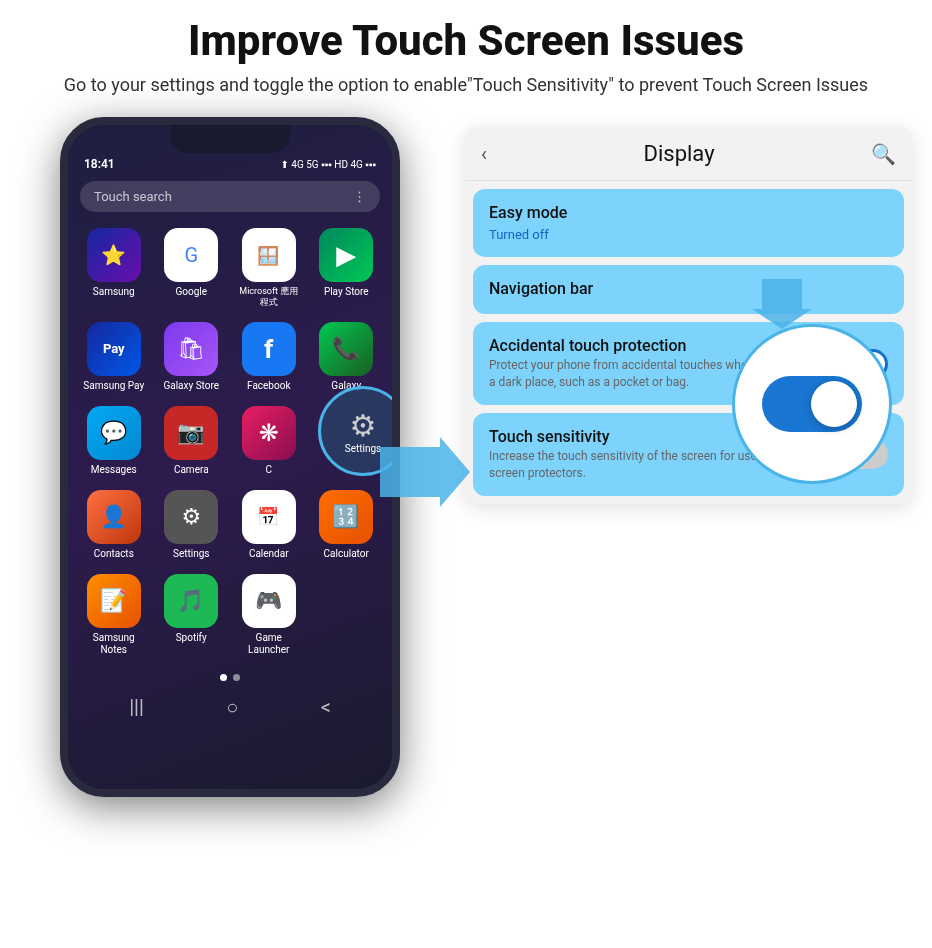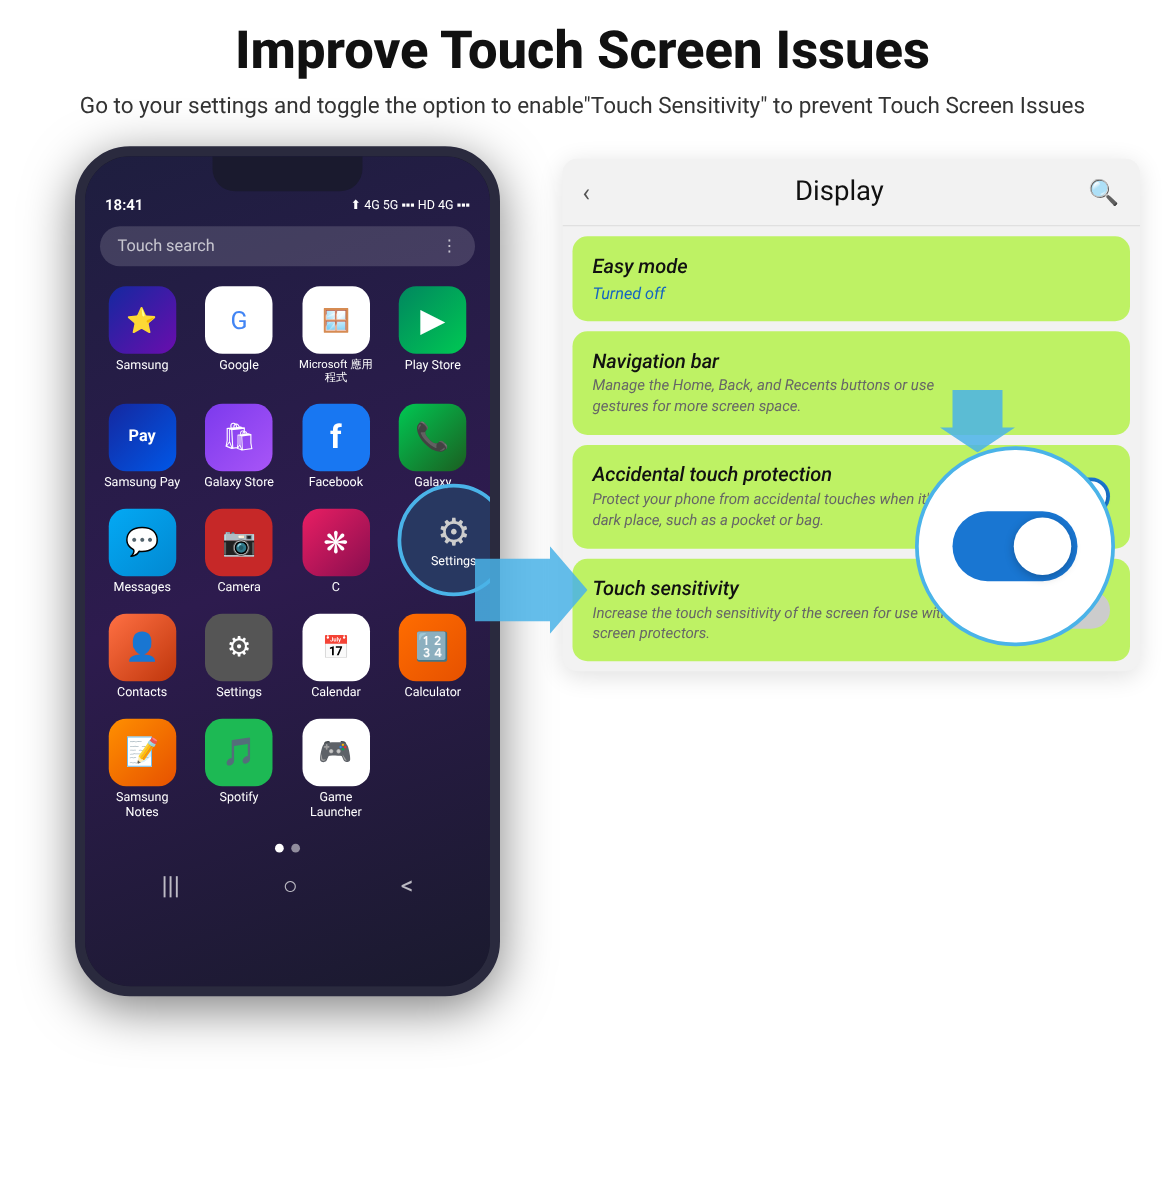--- a/index.html
+++ b/index.html
@@ -28,21 +28,21 @@
       color: #333;
       margin-top: 8px;
       line-height: 1.4;
     }
 
     
     .content {
       display: flex;
       flex-direction: row;
       padding: 10px 20px 0 20px;
-      gap: 10px;
+      gap: 25px;
       align-items: flex-start;
     }
 
     
     .phone-wrapper {
       width: 420px;
       flex-shrink: 0;
       position: relative;
     }
     .phone {
@@ -199,25 +199,24 @@
       font-size: 20px;
       color: #555;
       cursor: pointer;
     }
     .panel-search {
       font-size: 20px;
       color: #555;
     }
 
     .panel-section {
-      background: #bef264;
+      background: #7dd3fc;
       margin: 8px;
       border-radius: 12px;
       overflow: hidden;
-      font-style: italic;
     }
     .panel-item {
       padding: 14px 16px;
       border-bottom: 1px solid #f0f0f0;
       display: flex;
       align-items: center;
       justify-content: space-between;
     }
     .panel-item:last-child { border-bottom: none; }
     .panel-item-text h3 {
@@ -468,21 +467,20 @@
             <h3>Easy mode</h3>
             <span class="status-off">Turned off</span>
           </div>
         </div>
       </div>
 
       <div class="panel-section">
         <div class="panel-item">
           <div class="panel-item-text">
             <h3>Navigation bar</h3>
-            <p>Manage the Home, Back, and Recents buttons or use gestures for more screen space.</p>
           </div>
         </div>
       </div>
 
       <div class="panel-section">
         <div class="panel-item">
           <div class="panel-item-text">
             <h3>Accidental touch protection</h3>
             <p>Protect your phone from accidental touches when it's in a dark place, such as a pocket or bag.</p>
           </div>

